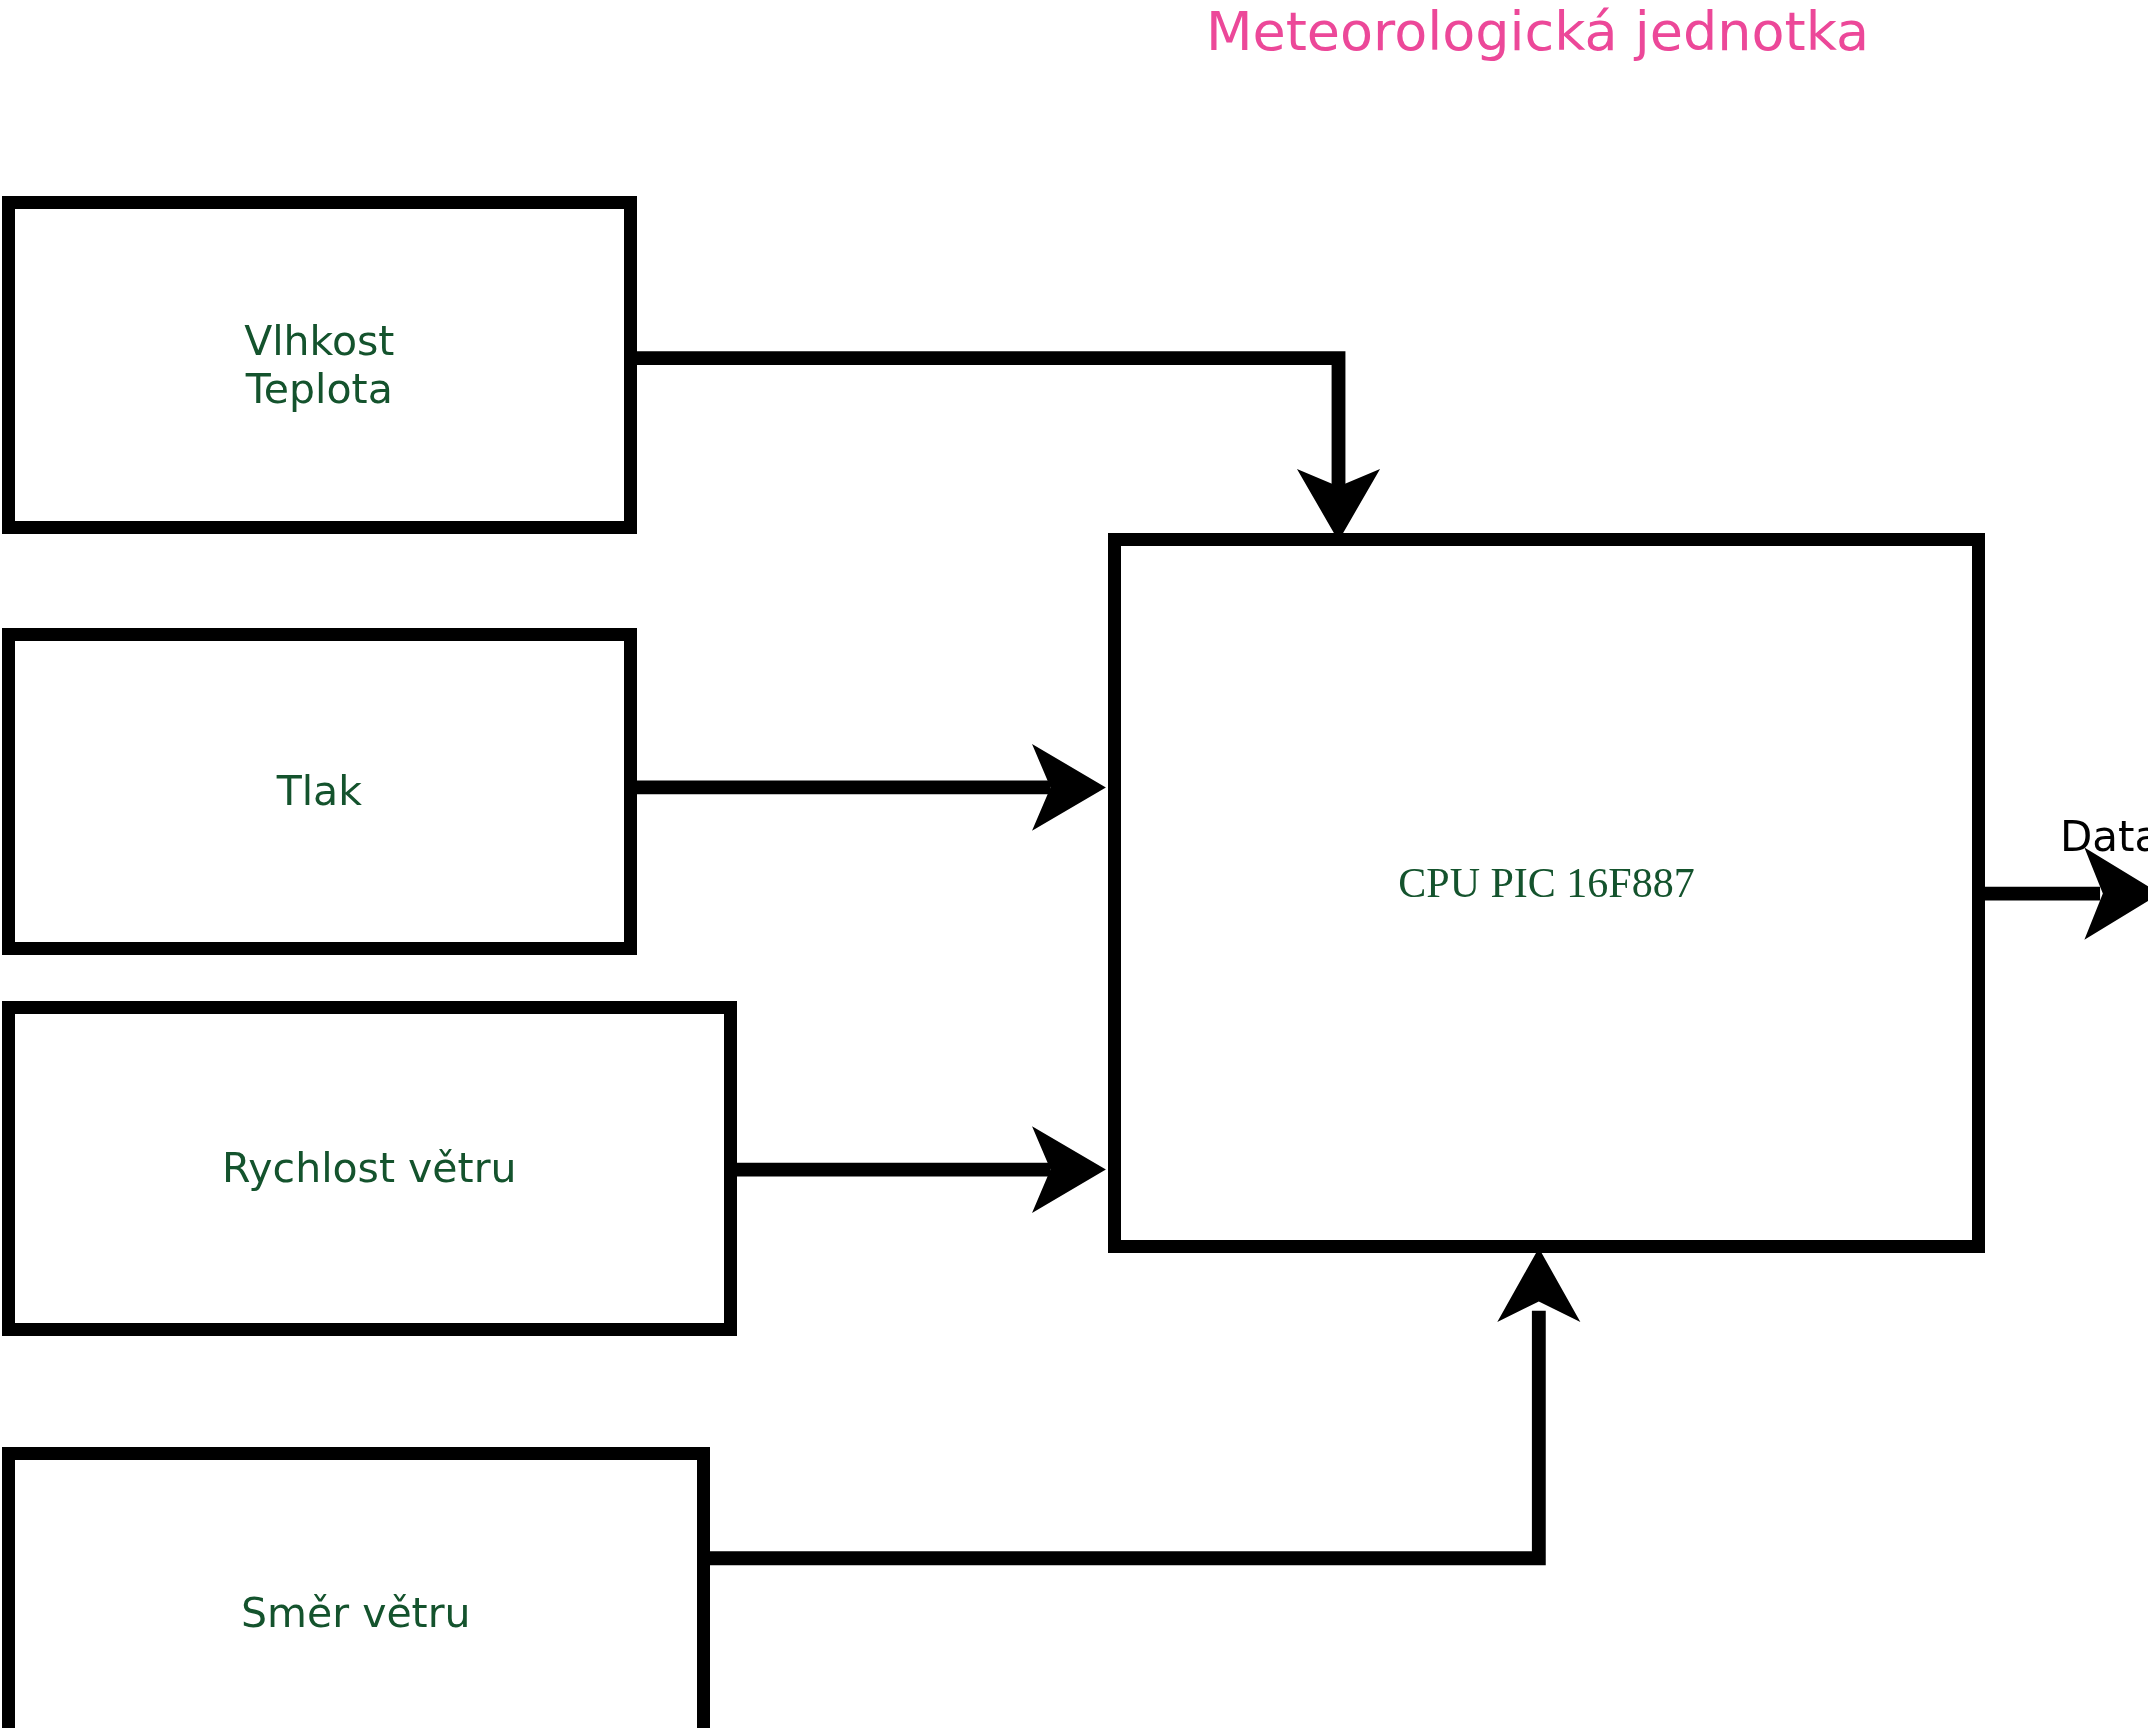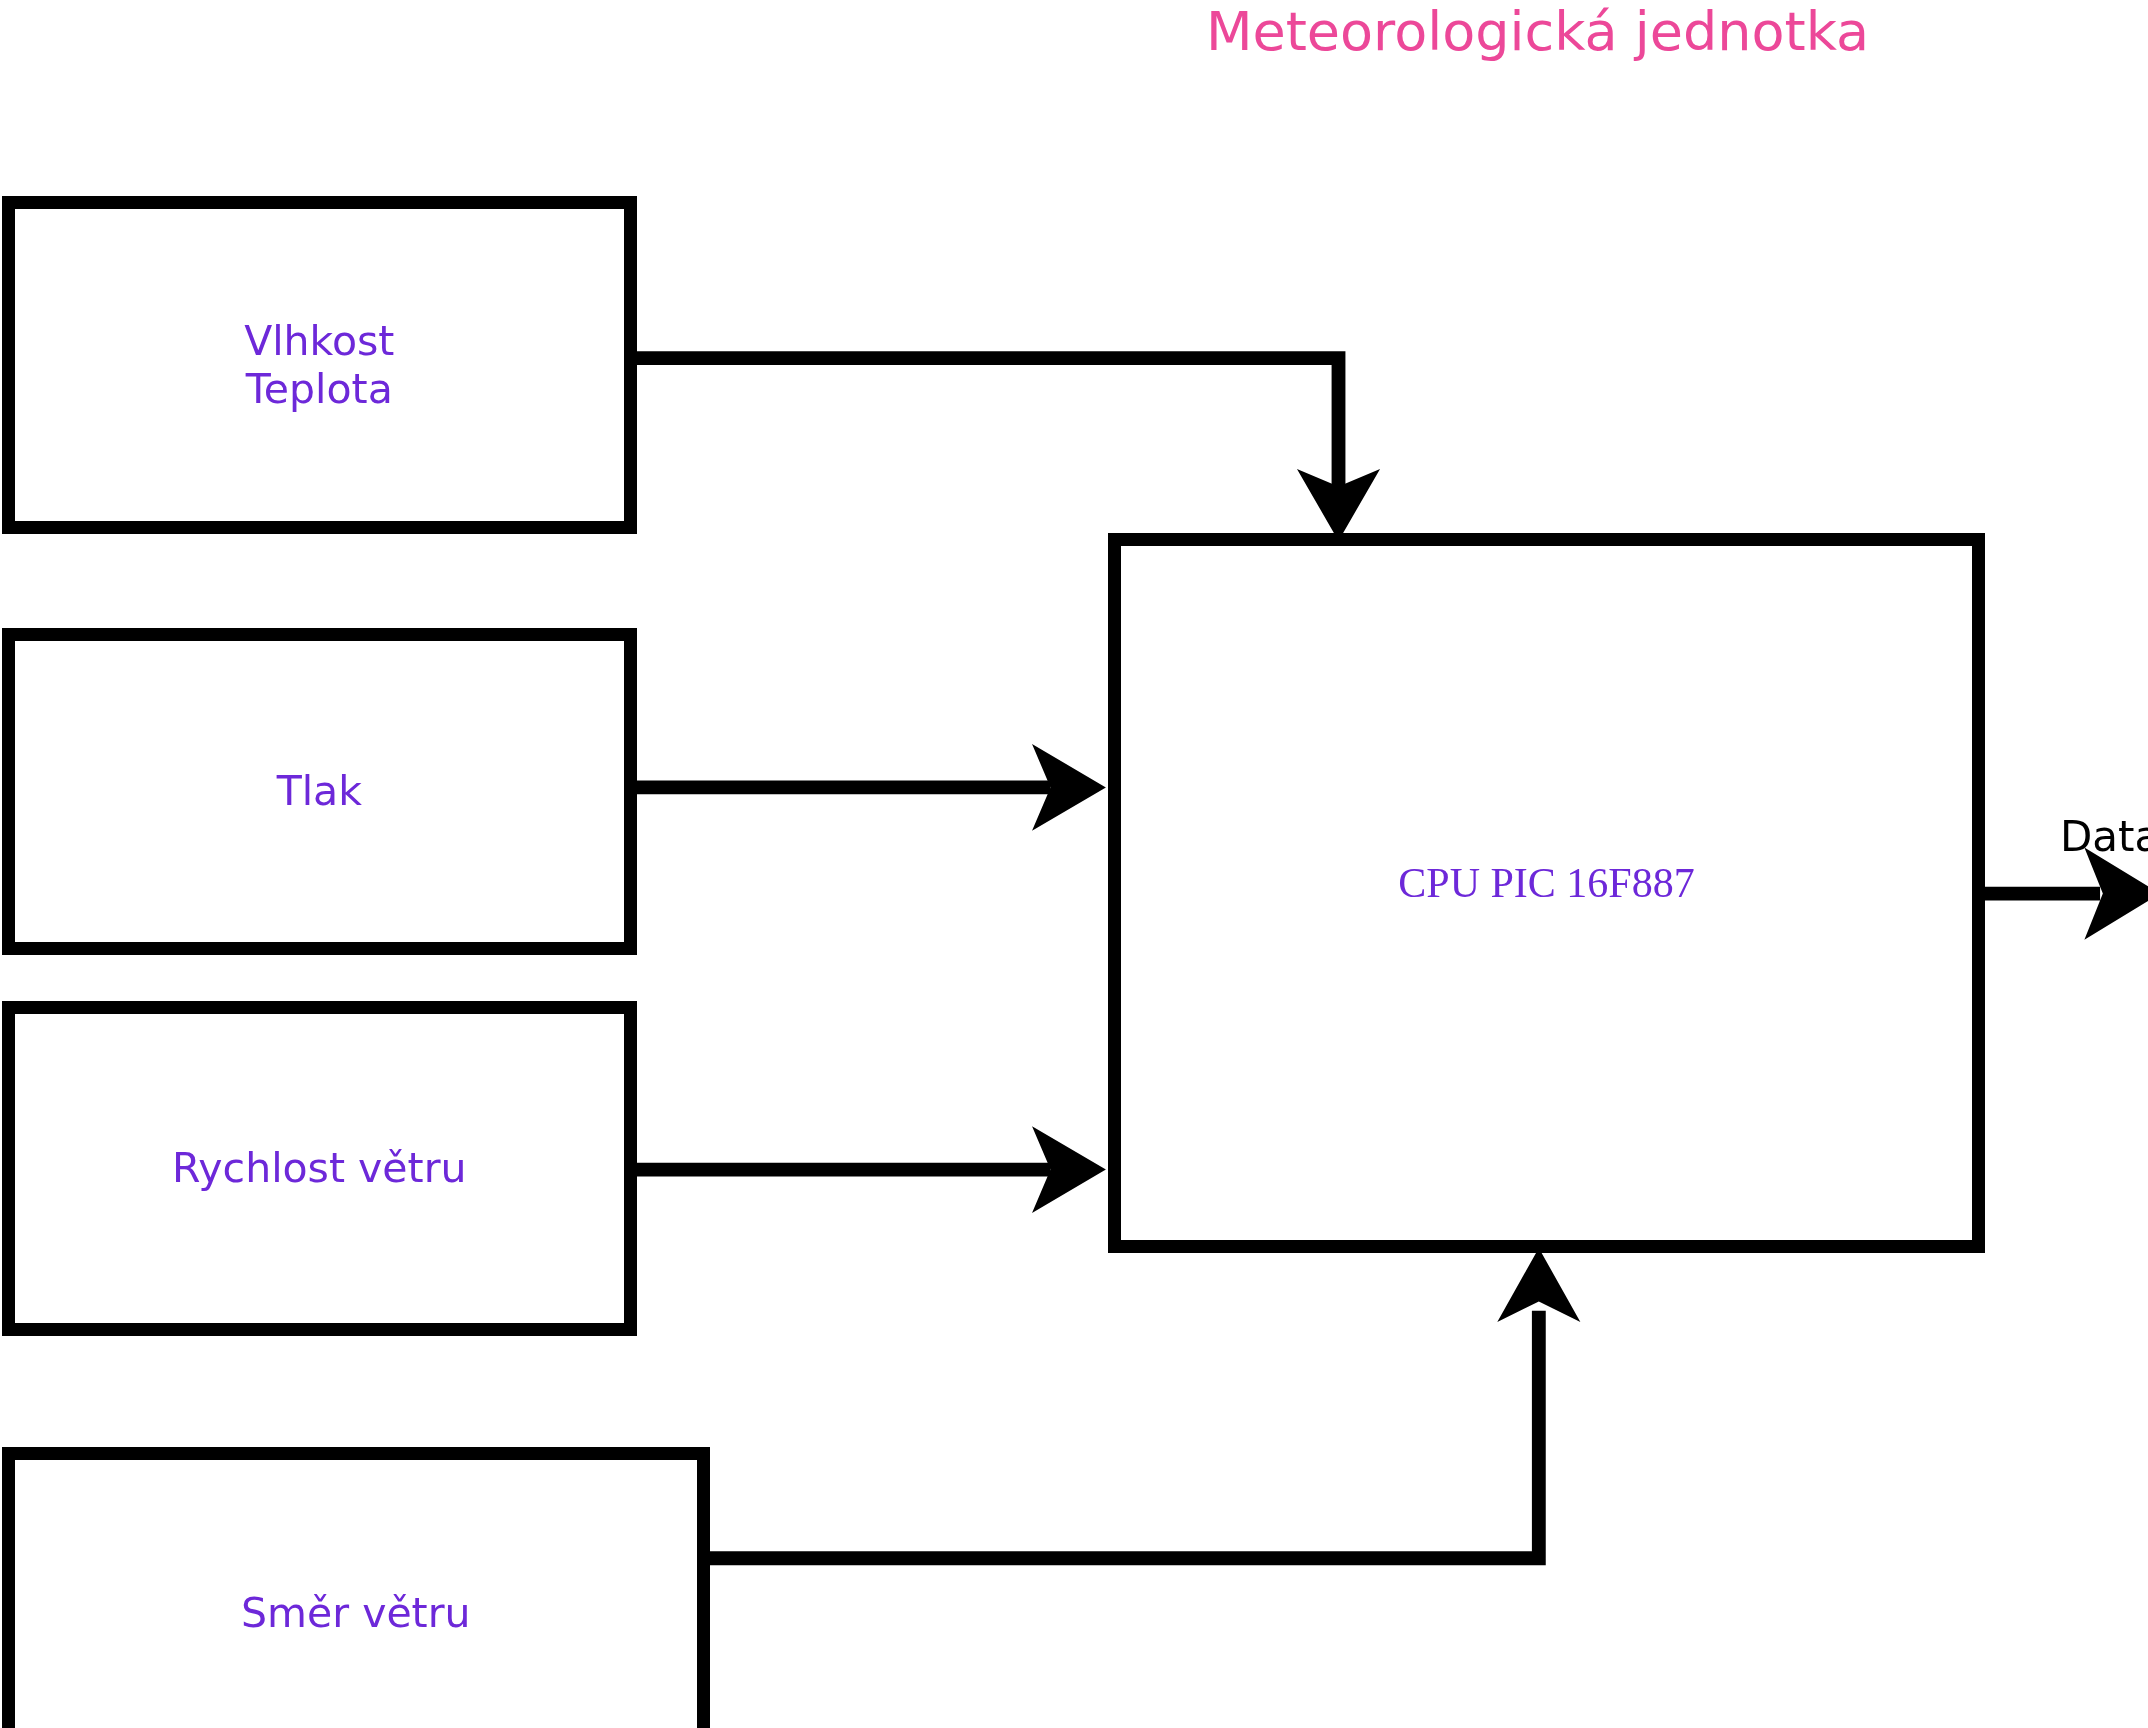--- a/index.html
+++ b/index.html
@@ -37,31 +37,31 @@
     position: absolute;
     box-sizing: border-box;
     border: 13px solid #000000;
     background: #ffffff;
     display: flex;
     align-items: center;
     justify-content: center;
   }
   .node-label {
     font-size: 41px;
-    color: #6d28d9;
+    color: #14532d;
     text-align: center;
     line-height: 1.18;
     white-space: pre-line;
   }
   .cpu-label {
     font-size: 42px;
   }
   #box-humidity-temp { left: 1.8px;  top: 196px;  width: 635px;  height: 338px; }
   #box-pressure      { left: 1.8px;  top: 628px;  width: 635px;  height: 327px; }
-  #box-wind-speed    { left: 1.8px;  top: 1001px; width: 635px;  height: 335px; }
+  #box-wind-speed    { left: 1.8px;  top: 1001px; width: 735px;  height: 335px; }
   #box-wind-dir      { left: 1.8px;  top: 1447px; width: 708px;  height: 332px; }
   #box-cpu {
     left: 1108px; top: 533px; width: 877px; height: 720px;
     align-items: center; justify-content: center;
   }
   #box-cpu .node-label {
     position: relative;
     top: -9.2px;
     font-family: Liberation Serif, serif;
   }

